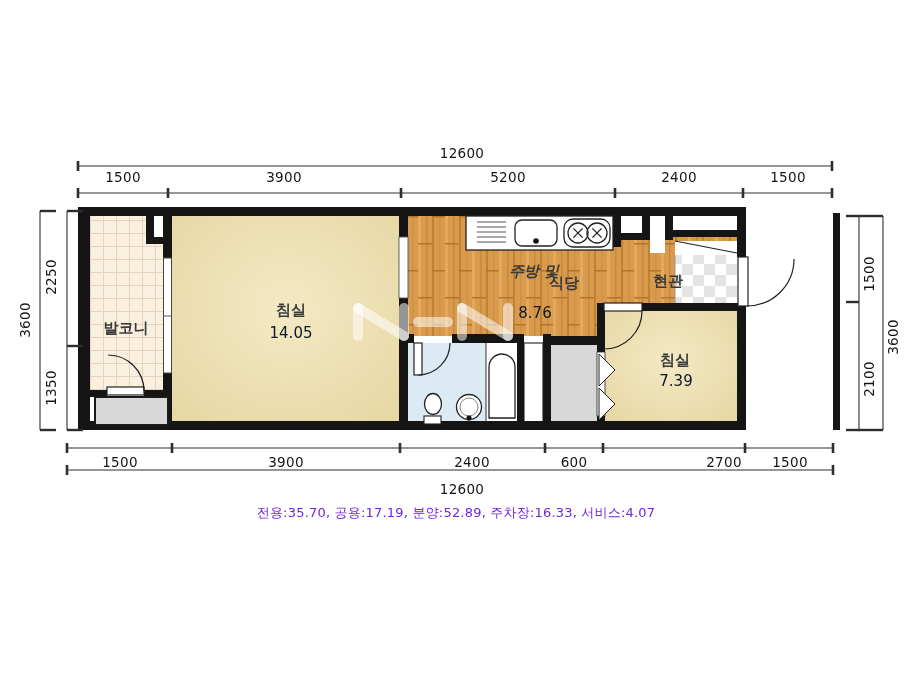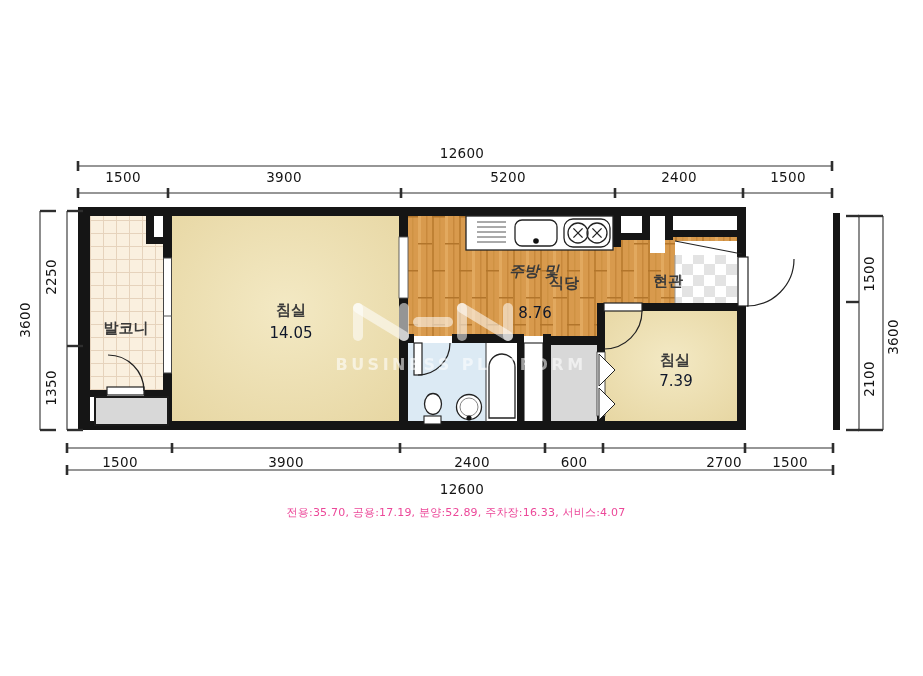--- a/index.html
+++ b/index.html
@@ -6,21 +6,21 @@
   .canvas {
     position:relative; width:923px; height:676px; background:#ffffff;
     font-family:"DejaVu Sans","Liberation Sans",sans-serif; overflow:hidden;
   }
   .canvas svg { position:absolute; left:0; top:0; }
   .lbl { position:absolute; transform:translate(-50%,-50%); white-space:nowrap; line-height:1; }
   .rot { transform:translate(-50%,-50%) rotate(-90deg); }
   .dim { font-size:13.5px; color:#141414; letter-spacing:0.3px; }
   .room { font-size:15px; font-weight:bold; color:#3a3a3a; }
   .area { font-size:15px; font-weight:normal; color:#0f172a; }
-  .summary { font-size:11px; color:#ec4899; letter-spacing:0.2px; }
+  .summary { font-size:13px; color:#6d28d9; letter-spacing:0.2px; }
   .wm-text { font-size:16px; font-weight:bold; color:rgba(255,255,255,0.58); letter-spacing:3.5px; }
 </style>
 </head>
 <body>
 
 <div class="canvas">
 
   <svg width="923" height="676" viewBox="0 0 923 676">
     <defs>
       <radialGradient id="bedfill" cx="50%" cy="45%" r="80%">
@@ -208,21 +208,20 @@
         <line x1="846" y1="430" x2="859" y2="430"></line>
       </g>
       <line x1="883" y1="216" x2="883" y2="430"></line>
       <g stroke-width="2.4">
         <line x1="858" y1="216" x2="883" y2="216"></line>
           <line x1="858" y1="430" x2="883" y2="430"></line>
       </g>
     </g>
   </svg>
 
-  <span class="lbl wm-text" style="left:461px; top:365px;">BUSINESS PLATFORM</span>
 
   <span class="lbl dim" style="left:462px; top:154px;">12600</span>
   <span class="lbl dim" style="left:123px; top:178px;">1500</span>
   <span class="lbl dim" style="left:284px; top:178px;">3900</span>
   <span class="lbl dim" style="left:508px; top:178px;">5200</span>
   <span class="lbl dim" style="left:679px; top:178px;">2400</span>
   <span class="lbl dim" style="left:788px; top:178px;">1500</span>
 
   <span class="lbl dim" style="left:120px; top:463px;">1500</span>
   <span class="lbl dim" style="left:286px; top:463px;">3900</span>

